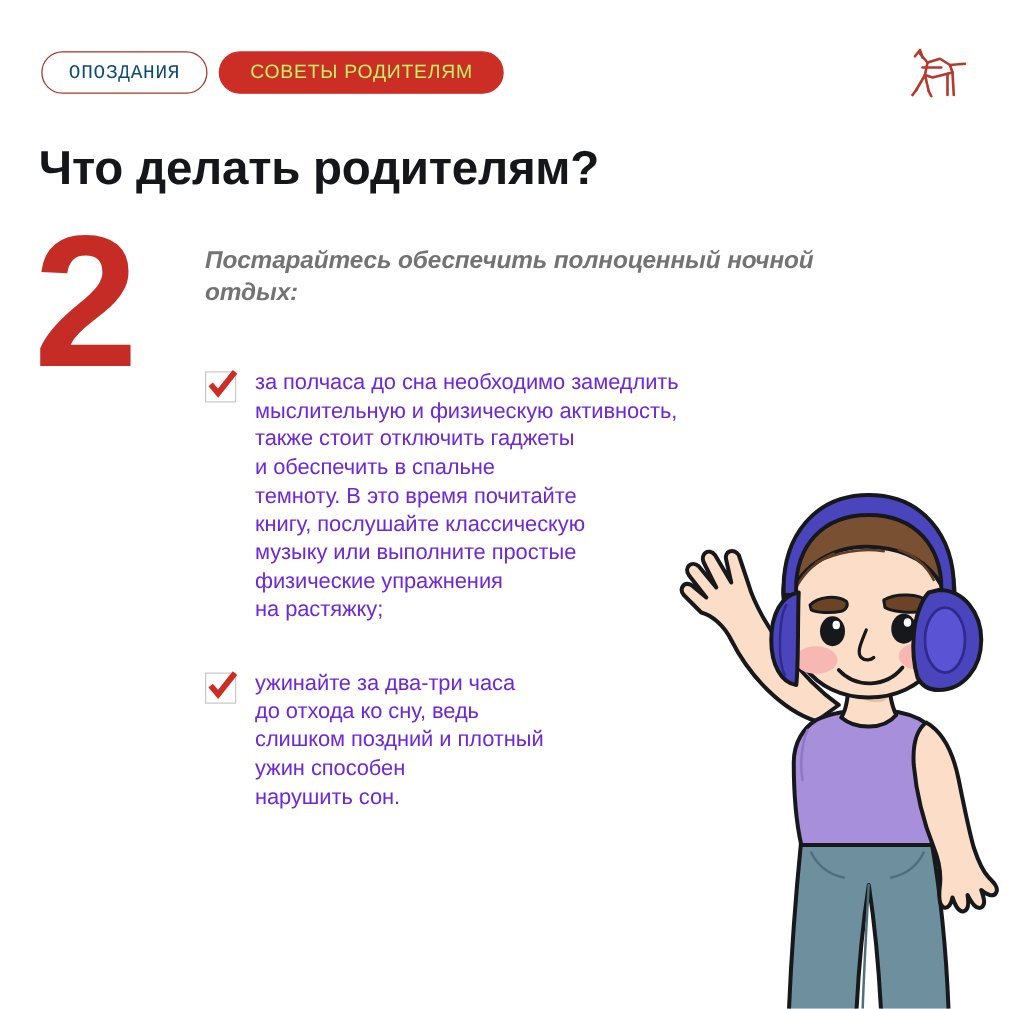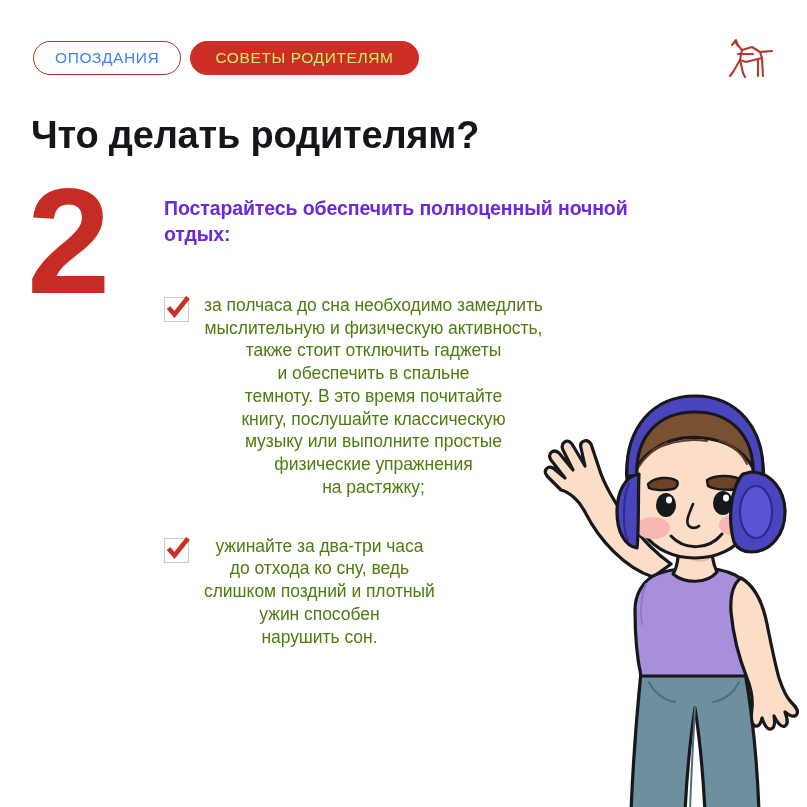--- a/index.html
+++ b/index.html
@@ -40,22 +40,23 @@
     padding: 0 21px;
     border-radius: 19px;
     font-size: 15.5px;
     font-weight: 400;
     letter-spacing: 0.6px;
     white-space: nowrap;
     box-sizing: border-box;
   }
   .badge--outline {
     background: #ffffff;
-    color: #3b82f6;
+    color: #0c4a6e;
     border: 1.8px solid #a8352b;
+    font-family: Liberation Mono, monospace;
   }
   .badge--solid {
     background: #cc2e26;
     color: #bef264;
     border: 1.8px solid #cc2e26;
     padding: 0 24px;
   }
 
   
   .logo {
@@ -103,23 +104,24 @@
     left: 164px;
     width: 540px;
     z-index: 5;
   }
 
   .lead {
     margin: 0;
     font-size: 19.5px;
     line-height: 1.33;
     font-weight: 700;
-    color: #6d28d9;
+    color: #737373;
     letter-spacing: -0.1px;
     max-width: 530px;
+    font-style: italic;
   }
 
   .checklist {
     margin: 0;
     padding: 0;
     list-style: none;
   }
   .check-item {
     display: flex;
     align-items: flex-start;
@@ -143,24 +145,23 @@
     left: -2px;
     top: -5px;
     width: 30px;
     height: 30px;
     display: block;
   }
 
   .check-text {
     font-size: 17.5px;
     line-height: 1.30;
-    color: #4d7c0f;
+    color: #6d28d9;
     white-space: pre-line;
     letter-spacing: -0.05px;
-    text-align: center;
   }
 
   
   .illustration {
     position: absolute;
     left: 503px;
     top: 372px;
     width: 320px;
     height: 440px;
     z-index: 3;

